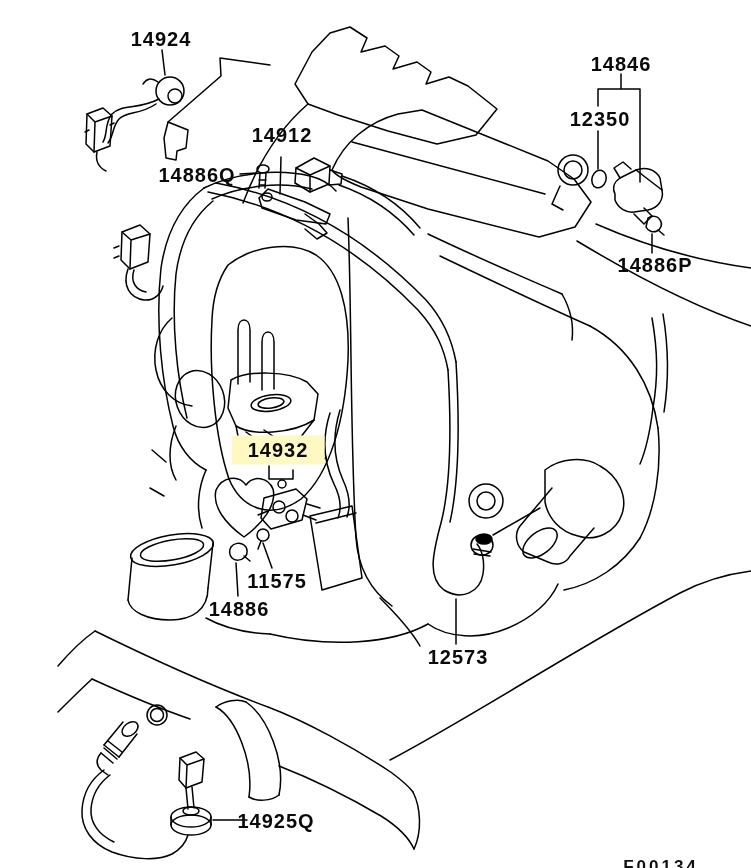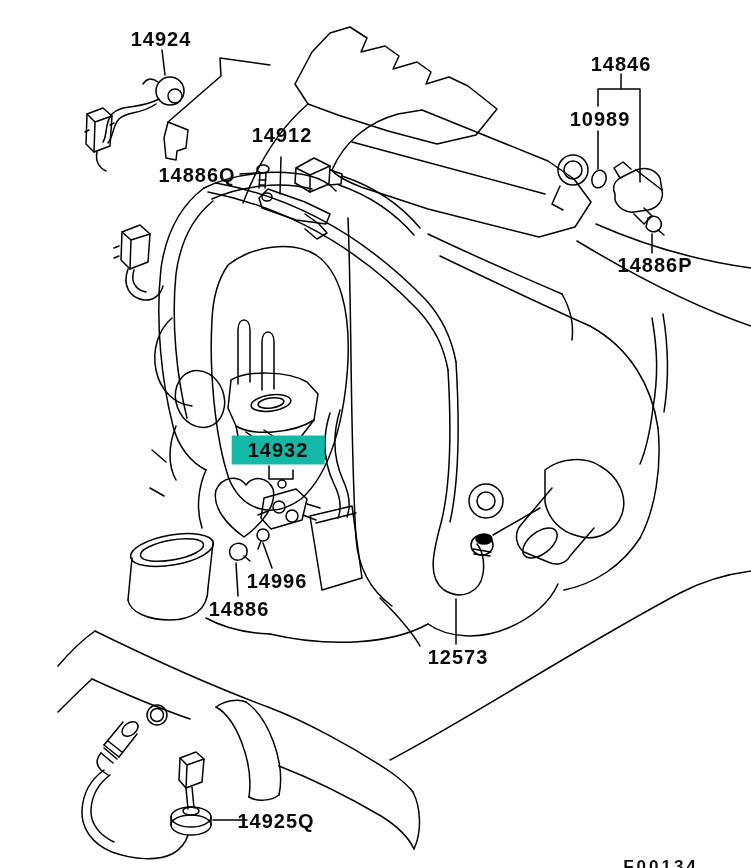--- a/index.html
+++ b/index.html
@@ -6,21 +6,21 @@
   .stage{
     position:relative;width:751px;height:868px;background:#ffffff;
     font-family:"Liberation Sans",sans-serif;overflow:hidden;margin-top:18px;
   }
   .stage svg{position:absolute;left:0;top:0;}
   .part-label{
     position:absolute;transform:translate(-50%,-50%);
     font-weight:bold;font-size:20px;line-height:1;
     letter-spacing:1px;color:#0a0a0a;white-space:nowrap;z-index:2;
   }
-  .part-label.highlighted{background:#14b8a6;padding:4px 16px 5px;}
+  .part-label.highlighted{background:#fef9c3;padding:4px 16px 5px;}
   .fig-code{
     position:absolute;transform:translate(-50%,-50%);
     font-weight:bold;font-size:17px;letter-spacing:3px;color:#111;white-space:nowrap;
   }
 </style>
 </head>
 <body>
 
 <div class="stage">
 
@@ -220,23 +220,23 @@
         <path d="M456,626 L456,581"></path>
         <path d="M247,802 L213,802"></path>
       </g>
     </g>
   </svg>
 
   <div class="part-label" style="left:161px;top:21px">14924</div>
   <div class="part-label" style="left:197px;top:157px">14886Q</div>
   <div class="part-label" style="left:282px;top:117px">14912</div>
   <div class="part-label" style="left:621px;top:46px">14846</div>
-  <div class="part-label" style="left:600px;top:101px">10989</div>
+  <div class="part-label" style="left:600px;top:101px">12350</div>
   <div class="part-label" style="left:655px;top:247px">14886P</div>
   <div class="part-label highlighted" style="left:278px;top:432px">14932</div>
-  <div class="part-label" style="left:277px;top:563px">14996</div>
+  <div class="part-label" style="left:277px;top:563px">11575</div>
   <div class="part-label" style="left:239px;top:591px">14886</div>
   <div class="part-label" style="left:458px;top:639px">12573</div>
   <div class="part-label" style="left:276px;top:803px">14925Q</div>
 
   <div class="fig-code" style="left:661px;top:849px">F00134</div>
 
 </div>
 
 </body></html>

